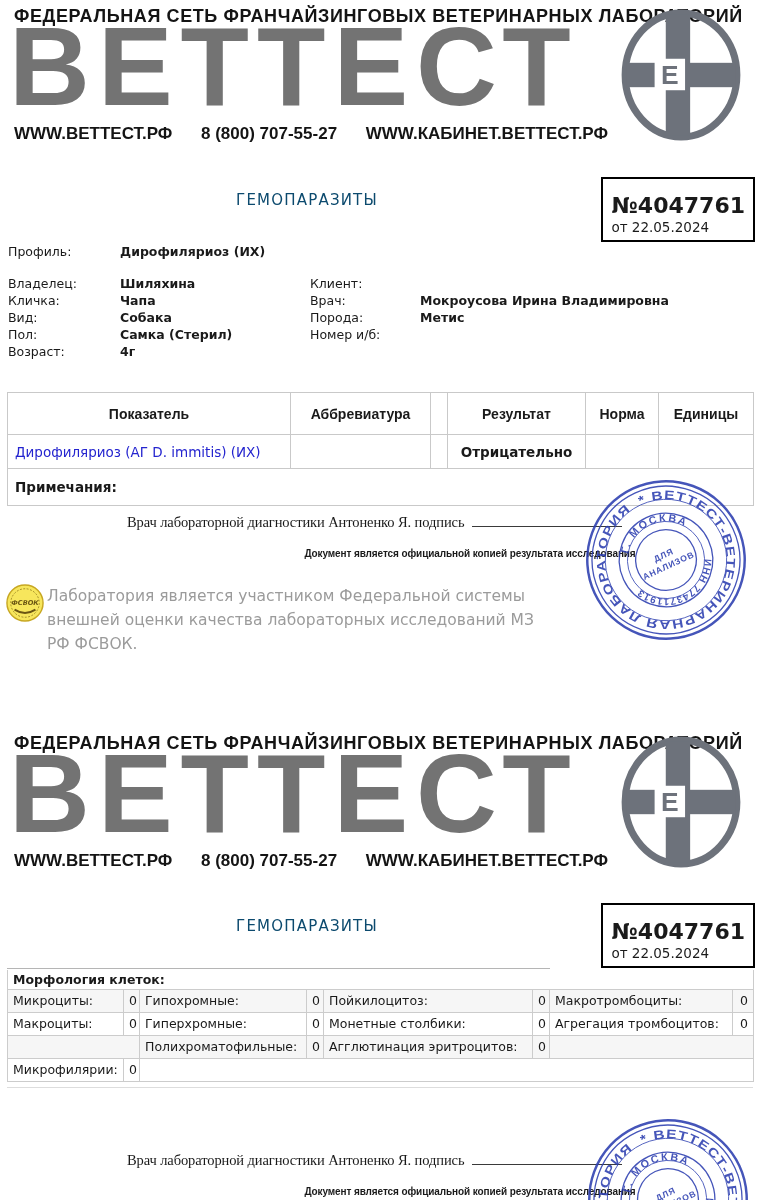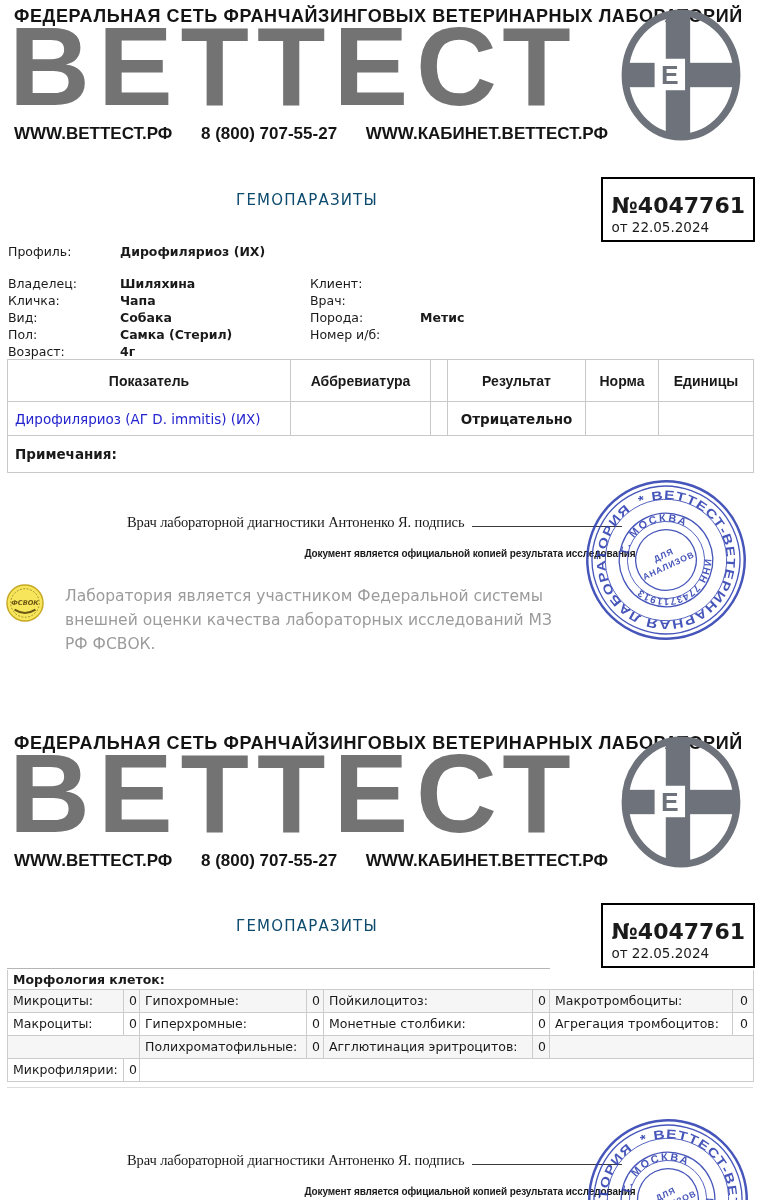--- a/index.html
+++ b/index.html
@@ -28,42 +28,42 @@
   .numbox .date{font-size:13.5px;line-height:16px;}
 
   
   .info{position:absolute;left:8px;top:243px;width:740px;font-size:12.5px;}
   .irow{display:flex;height:17px;line-height:17px;}
   .sp{height:15px;}
   .c-l1{width:112px;} .c-v1{width:190px;font-weight:bold;}
   .c-l2{width:110px;} .c-v2{flex:1;font-weight:bold;}
 
   
-  .rtable{position:absolute;left:7px;top:359px;width:746px;border-collapse:collapse;table-layout:fixed;}
+  .rtable{position:absolute;left:7px;top:392px;width:746px;border-collapse:collapse;table-layout:fixed;}
   .rtable th,.rtable td{border:1px solid #c9c9c9;overflow:hidden;}
   .rtable th{font-family:"Liberation Sans",sans-serif;font-size:14px;font-weight:bold;
              height:39px;text-align:center;}
   .rtable td{font-size:13.5px;height:31px;}
   .ind{padding-left:7px;color:#2424cf;}
   .res{text-align:center;font-weight:bold;}
   .notes td{font-weight:bold;height:34px;padding-left:7px;font-size:13.5px;}
 
   
   .sig{position:absolute;left:127px;font-family:Liberation Serif, serif;font-size:14.5px;
        letter-spacing:-.1px;white-space:nowrap;}
   .s1{top:514px;} .s2{top:1152px;}
   .uline{display:inline-block;width:150px;margin-left:8px;border-bottom:1.5px solid #3a3a3a;
          height:12px;vertical-align:baseline;}
   .copynote{position:absolute;left:230px;width:480px;text-align:center;
             font-family:"Liberation Sans",sans-serif;font-weight:bold;font-size:10px;
             letter-spacing:-.1px;}
   .cn1{top:548px;} .cn2{top:1186px;}
 
   
-  .fsvok{position:absolute;left:6px;top:584px;display:flex;gap:21px;align-items:flex-start;}
+  .fsvok{position:absolute;left:6px;top:584px;display:flex;gap:3px;align-items:flex-start;}
   .fsvok-text{width:508px;font-size:15.5px;line-height:24px;color:#9b9b9b;}
 
   
   .stamp{position:absolute;width:164px;height:164px;opacity:.88;}
   .st1{left:584px;top:478px;} .st2{left:586px;top:1117px;}
   .stamp text{font-family:"Liberation Sans",sans-serif;}
 
   
   .morphline{position:absolute;left:7px;top:968px;width:543px;border-top:1px solid #b5b5b5;}
   .mtable{position:absolute;left:7px;top:970px;width:746px;border-collapse:collapse;
@@ -110,20 +110,21 @@
     <div class="sp"></div>
     <div class="irow">
       <span class="c-l1">Владелец:</span>
       <span class="c-v1">Шиляхина</span>
       <span class="c-l2">Клиент:</span>
     </div>
     <div class="irow">
       <span class="c-l1">Кличка:</span>
       <span class="c-v1">Чапа</span>
       <span class="c-l2">Врач:</span>
+      <span class="c-v2">Мокроусова Ирина Владимировна</span>
     </div>
     <div class="irow">
       <span class="c-l1">Вид:</span>
       <span class="c-v1">Собака</span>
       <span class="c-l2">Порода:</span>
       <span class="c-v2">Метис</span>
     </div>
     <div class="irow">
       <span class="c-l1">Пол:</span>
       <span class="c-v1">Самка (Стерил)</span>

